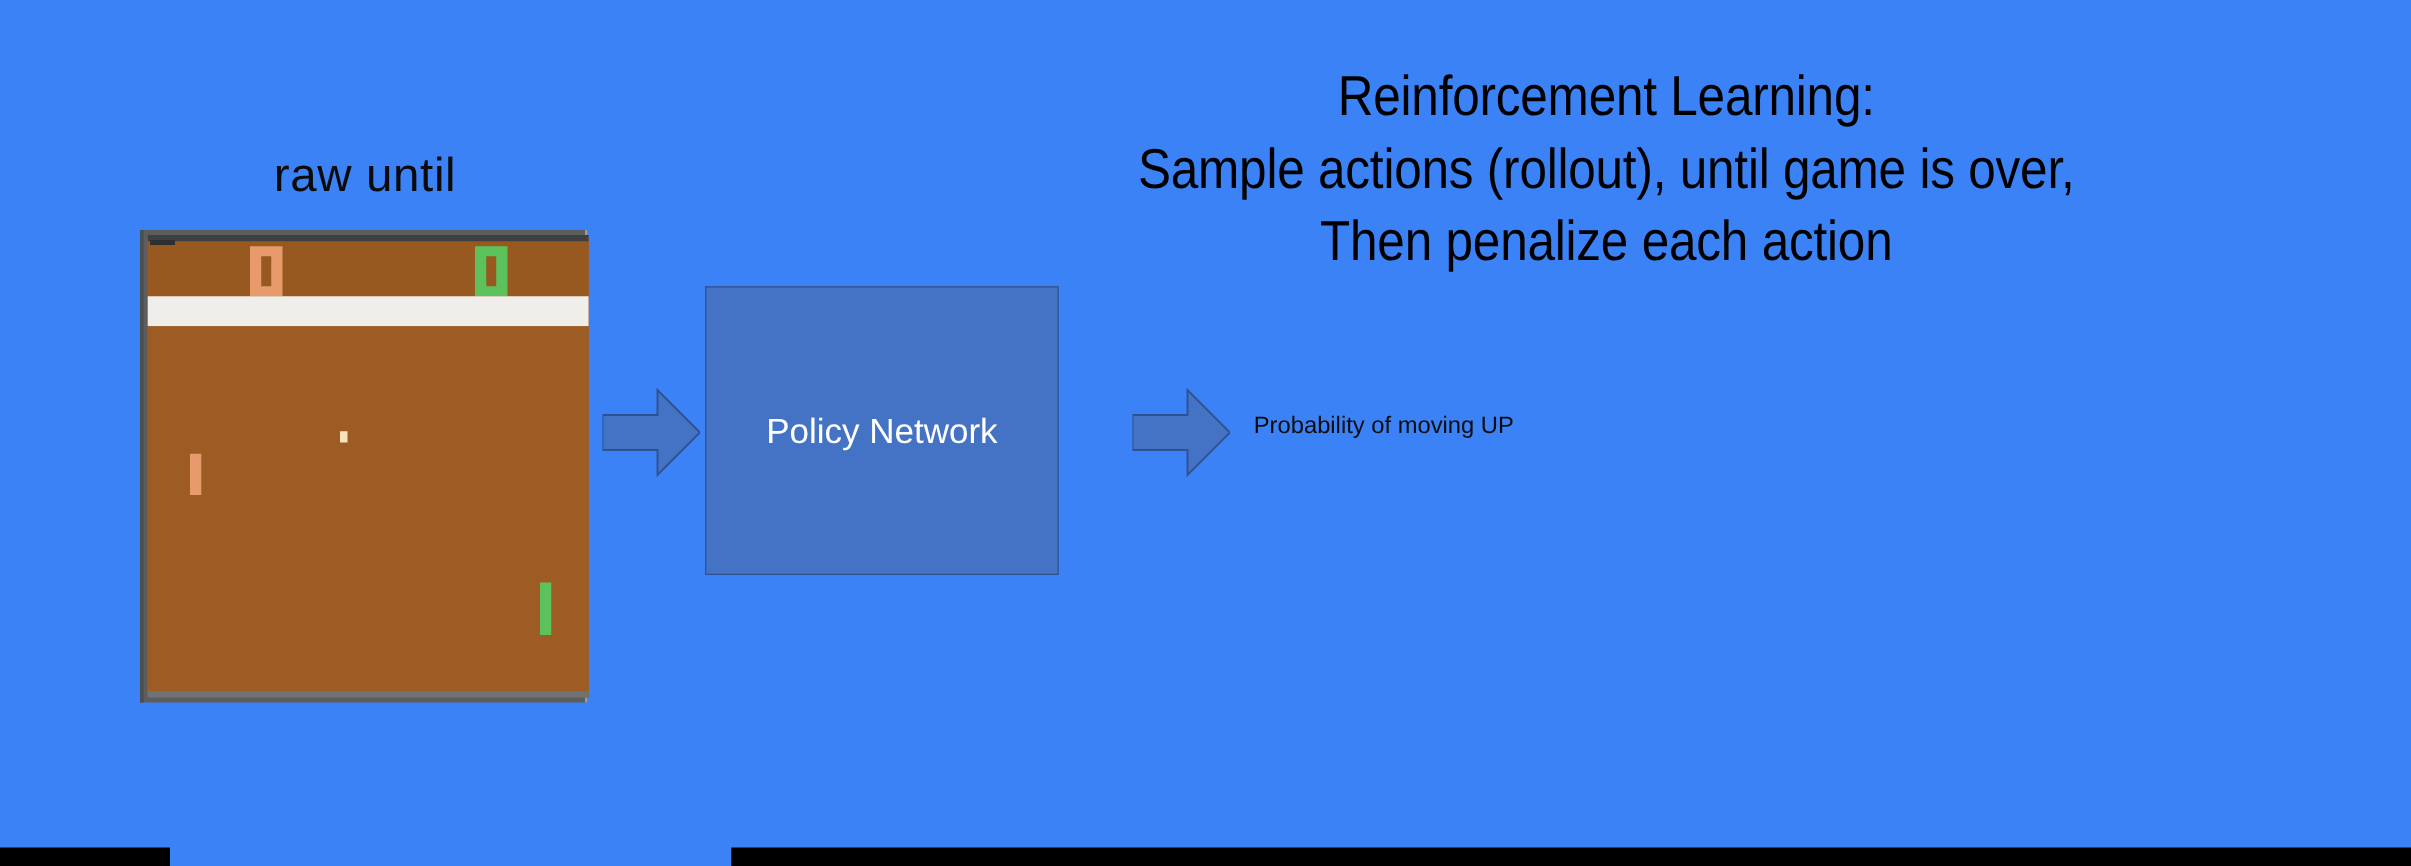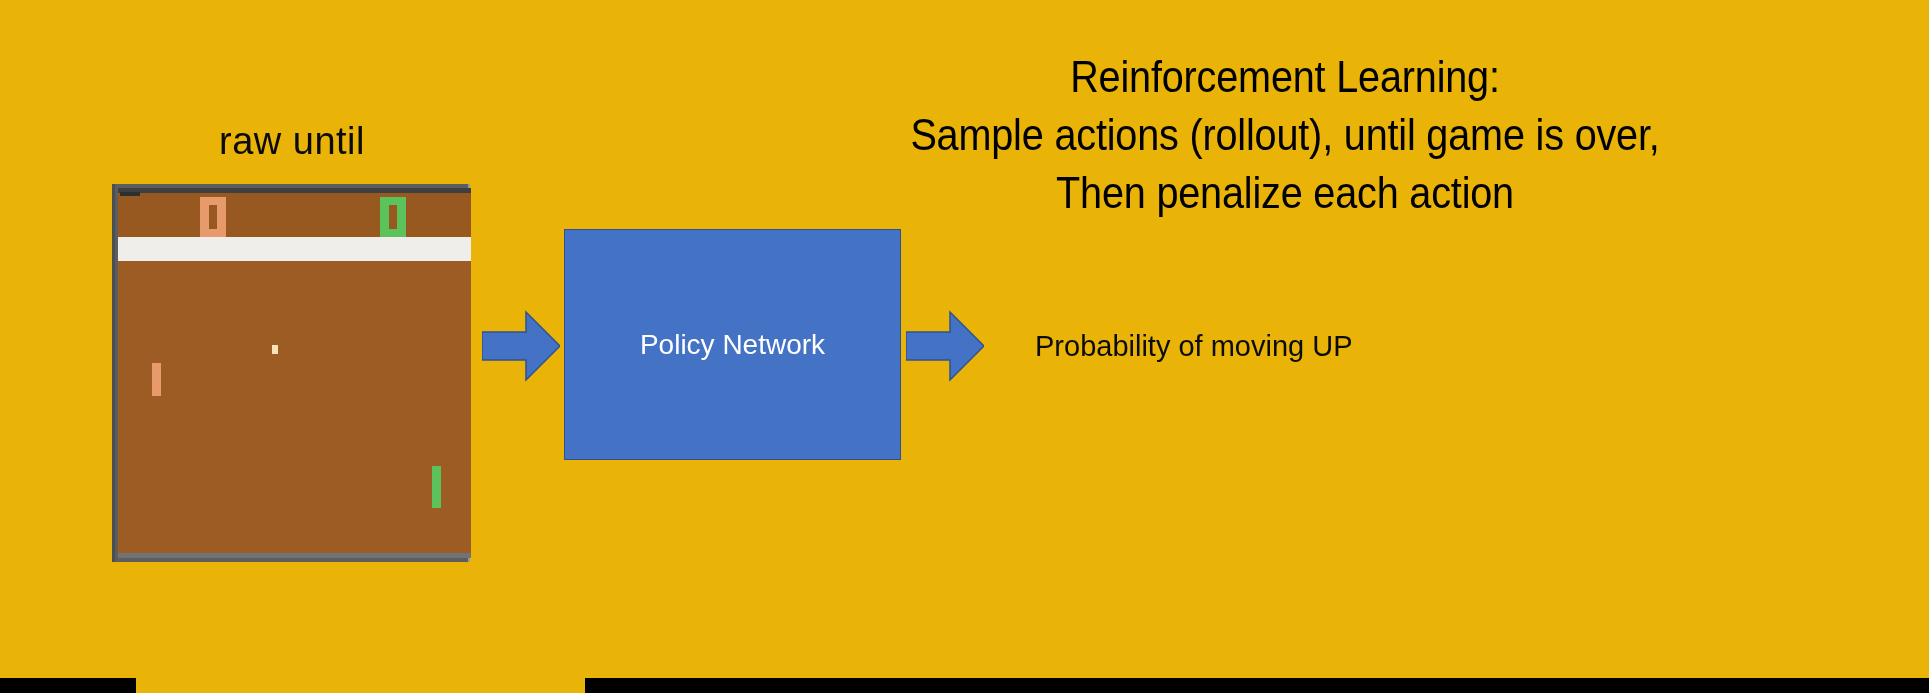--- a/index.html
+++ b/index.html
@@ -12,21 +12,21 @@
     height: 693px;
     position: relative;
     overflow: hidden;
     font-family: "Liberation Sans", sans-serif;
   }
   .slide {
     position: absolute;
     left: 0; top: 0;
     width: 1929px;
     height: 693px;
-    background: #eab308;
+    background: #3b82f6;
   }
 
   
   .title-block {
     position: absolute;
     left: 640px;
     top: 48px;
     width: 1290px;
     text-align: center;
     color: #000000;
@@ -153,21 +153,21 @@
   }
   .arrow svg { display: block; width: 100%; height: 100%; }
   .arrow-in  { left: 482px; top: 310px; }
   .arrow-out { left: 906px; top: 310px; }
 
   
   .policy-box {
     position: absolute;
     left: 564px;
     top: 229px;
-    width: 337px;
+    width: 283px;
     height: 231px;
     background: #4472c4;
     border: 1px solid #2f528f;
     box-sizing: border-box;
     padding-left: 48px;
   }
   .policy-box-label {
     position: absolute;
     left: 0;
     right: 0;
@@ -177,25 +177,24 @@
     color: #ffffff;
     font-size: 28px;
     font-family: "Liberation Sans", sans-serif;
   }
 
   
   .output-label {
     position: absolute;
     left: 1003px;
     top: 330px;
-    font-size: 29px;
+    font-size: 19px;
     color: #0c0c0c;
     font-family: "Liberation Sans", sans-serif;
     white-space: nowrap;
-    margin-left: 32px;
   }
 
   
   .bottom-bar {
     position: absolute;
     background: #000000;
     height: 15px;
     bottom: 0;
   }
   .bottom-bar.left  { left: 0px;   width: 136px; }

